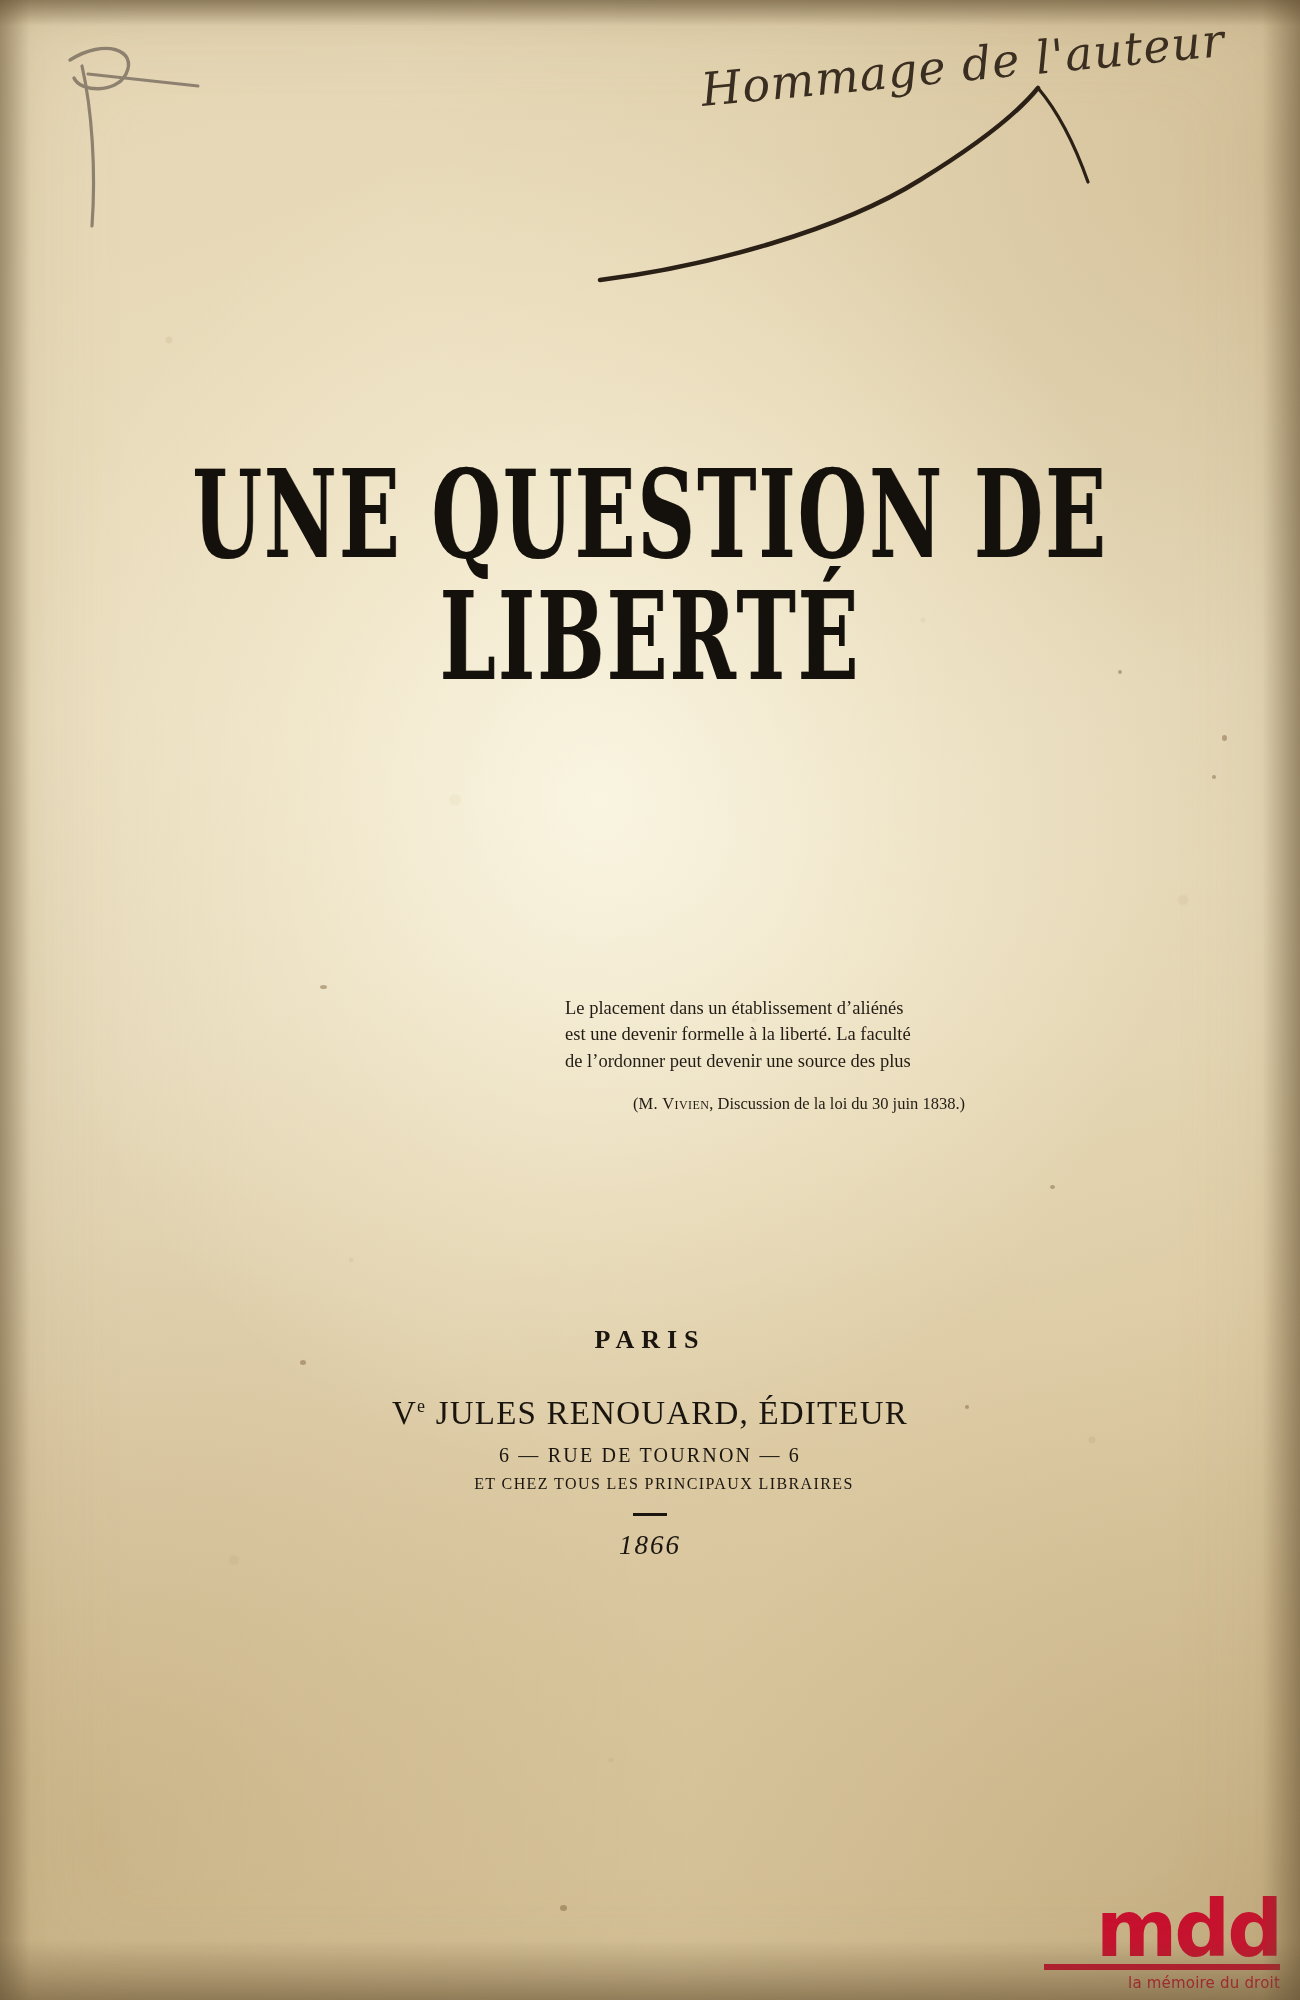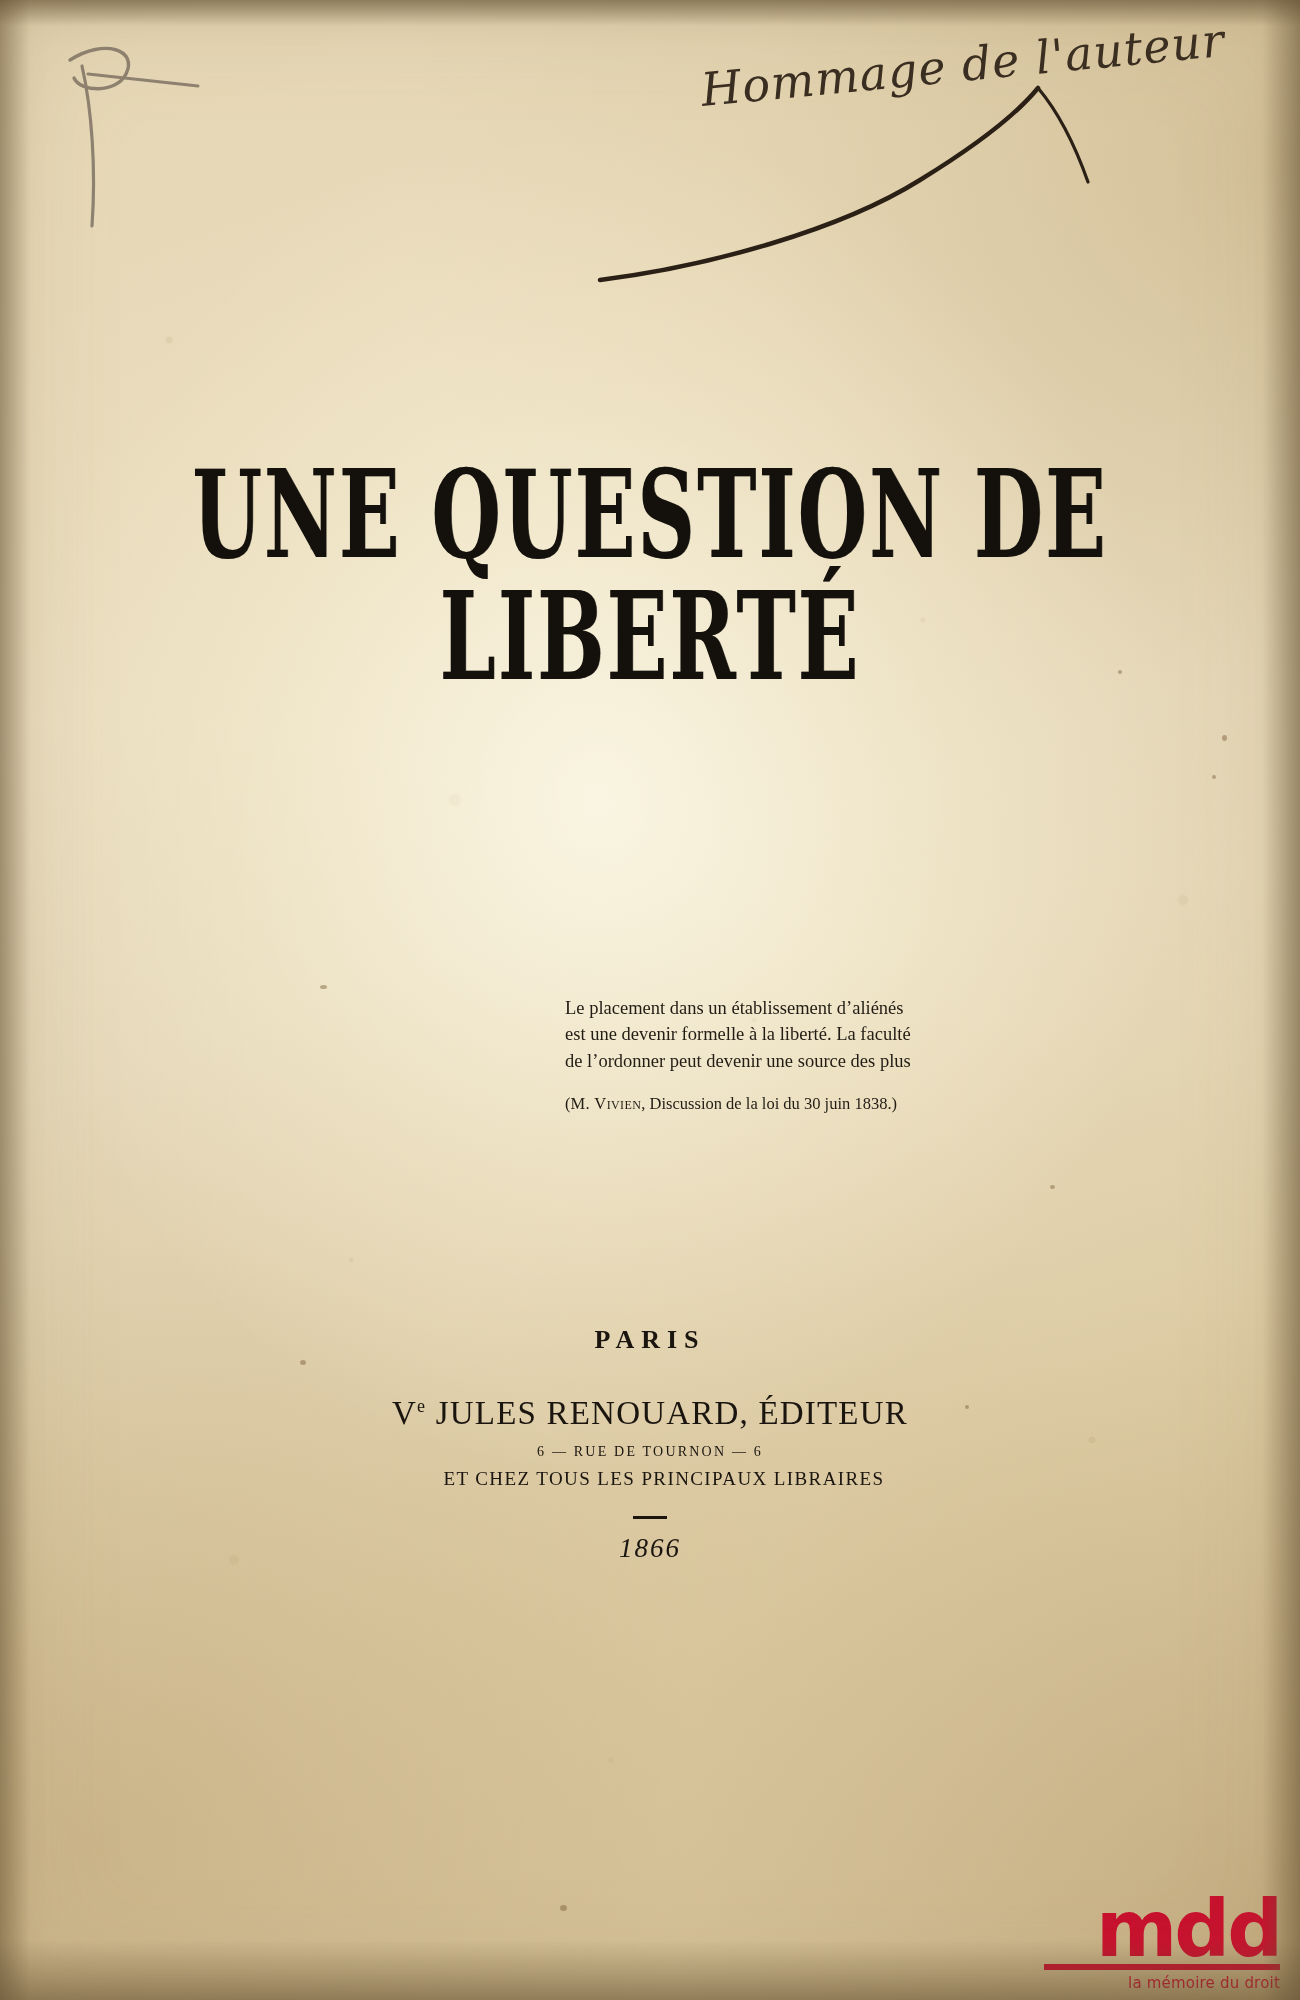--- a/index.html
+++ b/index.html
@@ -143,21 +143,21 @@
     width: 400px;
     color: #221c14;
     font-family: Liberation Serif, serif;
     font-size: 18.5px;
     line-height: 1.42;
     text-align: justify;
   }
   .epigraph p { margin: 0; }
   .epigraph .source {
     margin-top: 18px;
-    text-align: left;
+    text-align: right;
     font-size: 16.5px;
     white-space: nowrap;
   }
   .smallcaps {
     font-variant: small-caps;
     letter-spacing: 0.4px;
   }
 
   
   .imprint {
@@ -179,30 +179,30 @@
     font-size: 33px;
     letter-spacing: 1.2px;
     margin-bottom: 12px;
     margin-top: 40px;
   }
   .imprint .publisher .sup {
     font-size: 18px;
     vertical-align: super;
   }
   .imprint .address {
-    font-size: 14px;
+    font-size: 20px;
     letter-spacing: 2.2px;
     margin-bottom: 8px;
     font-variant: small-caps;
   }
   .imprint .libraires {
-    font-size: 19px;
+    font-size: 16px;
     letter-spacing: 1.4px;
     font-variant: small-caps;
-    margin-bottom: 26px;
+    margin-bottom: 20px;
     padding-left: 28px;
   }
   .imprint .rule {
     width: 34px;
     height: 3px;
     background: #1a150f;
     margin: 12px auto 14px auto;
   }
   .imprint .year {
     font-size: 27px;

